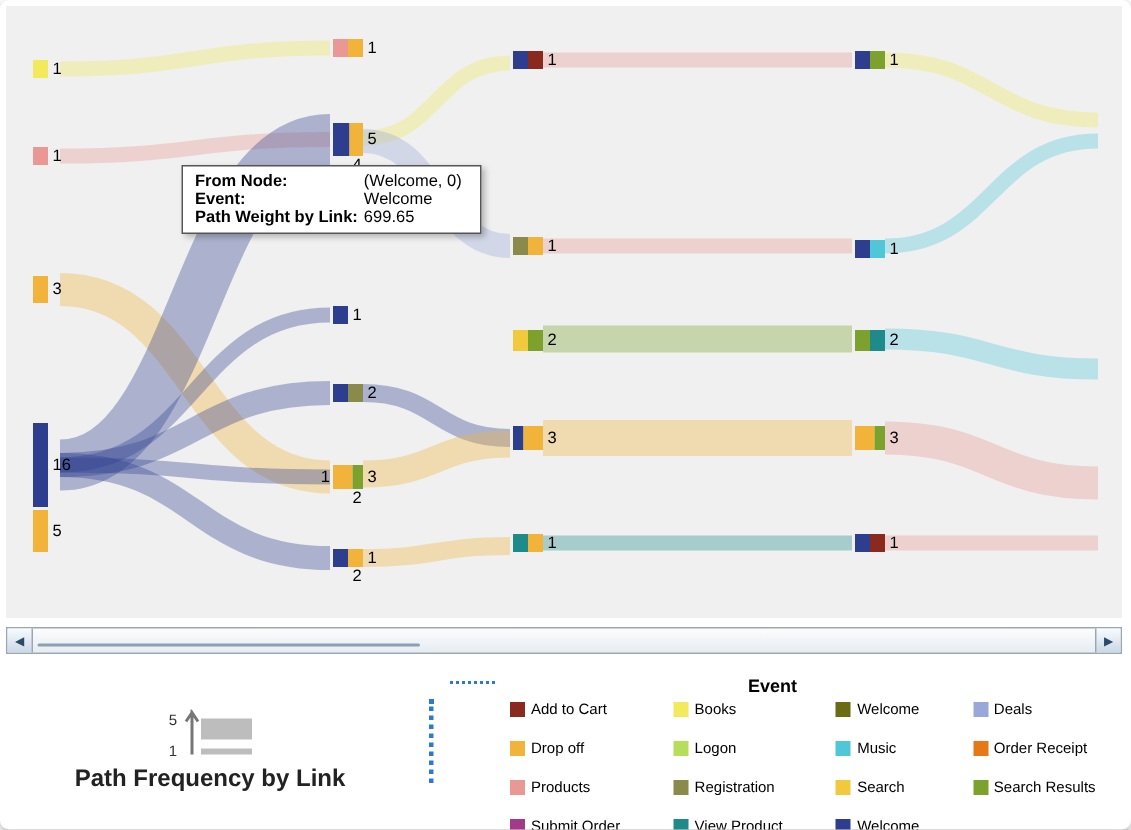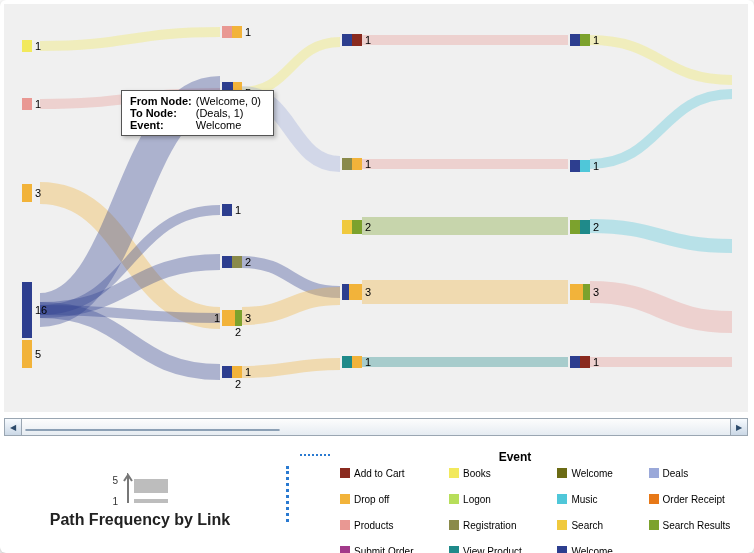--- a/index.html
+++ b/index.html
@@ -237,34 +237,34 @@
         <div class="bar" style="width:7px;background:#7ca22d"></div>
         <span class="lbl">3</span>
       </div>
       <div class="node" style="left: 566px; top: 352px; height: 12px;">
         <div class="bar" style="width:10px;background:#2d3e8f"></div>
         <div class="bar" style="width:10px;background:#8a2a1f"></div>
         <span class="lbl">1</span>
       </div>
     </div>
 
-  <div class="tooltip" style="left:117px; top:86px">
+  <div class="tooltip" style="left:117px; top:106px">
     <table>
       <tbody>
           <tr>
             <td class="k">From Node:</td>
             <td>(Welcome, 0)</td>
           </tr>
       <tr>
-            <td class="k">To Node:</td>
-            <td>(Deals, 1)</td>
+            <td class="k">Event:</td>
+            <td>Welcome</td>
           </tr>
       <tr>
-            <td class="k">Event:</td>
-            <td>Welcome</td>
+            <td class="k">Path Weight by Link:</td>
+            <td>699.65</td>
           </tr>
     </tbody>
       </table>
   </div>
 </div>
 
 <div class="scroll-row">
   <div class="scroll-arrow">◀</div>
   <div class="scroll-track">
     <div class="scroll-thumb"></div>

